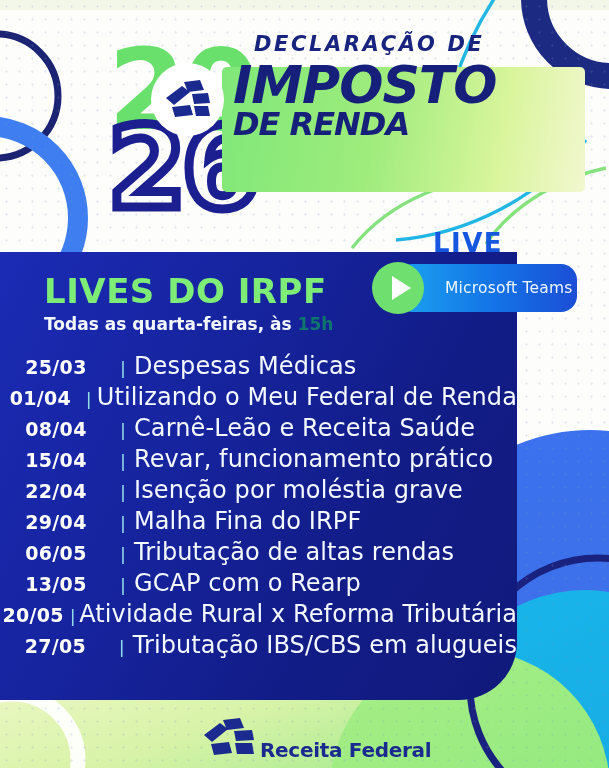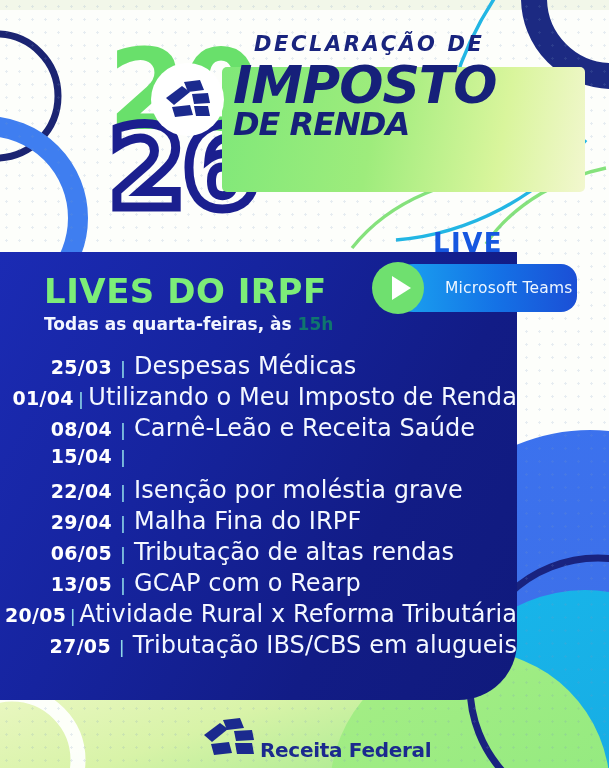--- a/index.html
+++ b/index.html
@@ -150,21 +150,21 @@
   .lives-sub .hl { color:#0f766e; }
 
   .schedule { position:absolute; left:0; top:100px; width:517px; }
   .sched-group { }
   .sched-group + .sched-group { margin-top:0; }
   .sched-row {
     display:flex; align-items:baseline;
     height:31px;
   }
   .sched-date {
-    width:112px; text-align:right;
+    width:112px; text-align:center;
     font-family:"DejaVu Sans", sans-serif;
     font-size:19px; font-weight:bold;
     color:#ffffff;
     letter-spacing:.3px;
   }
   .sched-sep {
     width:22px; text-align:center;
     font-size:19px; color:#8fd9e8; font-weight:300;
   }
   .sched-topic {
@@ -297,30 +297,31 @@
           <div class="sched-row">
             <span class="sched-date">25/03</span>
             <span class="sched-sep">|</span>
             <span class="sched-topic">Despesas Médicas</span>
           </div>
         </div>
         <div class="sched-group">
           <div class="sched-row">
             <span class="sched-date">01/04</span>
             <span class="sched-sep">|</span>
-            <span class="sched-topic">Utilizando o Meu Imposto de Renda</span>
+            <span class="sched-topic">Utilizando o Meu Federal de Renda</span>
           </div>
           <div class="sched-row">
             <span class="sched-date">08/04</span>
             <span class="sched-sep">|</span>
             <span class="sched-topic">Carnê-Leão e Receita Saúde</span>
           </div>
           <div class="sched-row">
             <span class="sched-date">15/04</span>
             <span class="sched-sep">|</span>
+            <span class="sched-topic">Revar, funcionamento prático</span>
           </div>
           <div class="sched-row">
             <span class="sched-date">22/04</span>
             <span class="sched-sep">|</span>
             <span class="sched-topic">Isenção por moléstia grave</span>
           </div>
           <div class="sched-row">
             <span class="sched-date">29/04</span>
             <span class="sched-sep">|</span>
             <span class="sched-topic">Malha Fina do IRPF</span>

